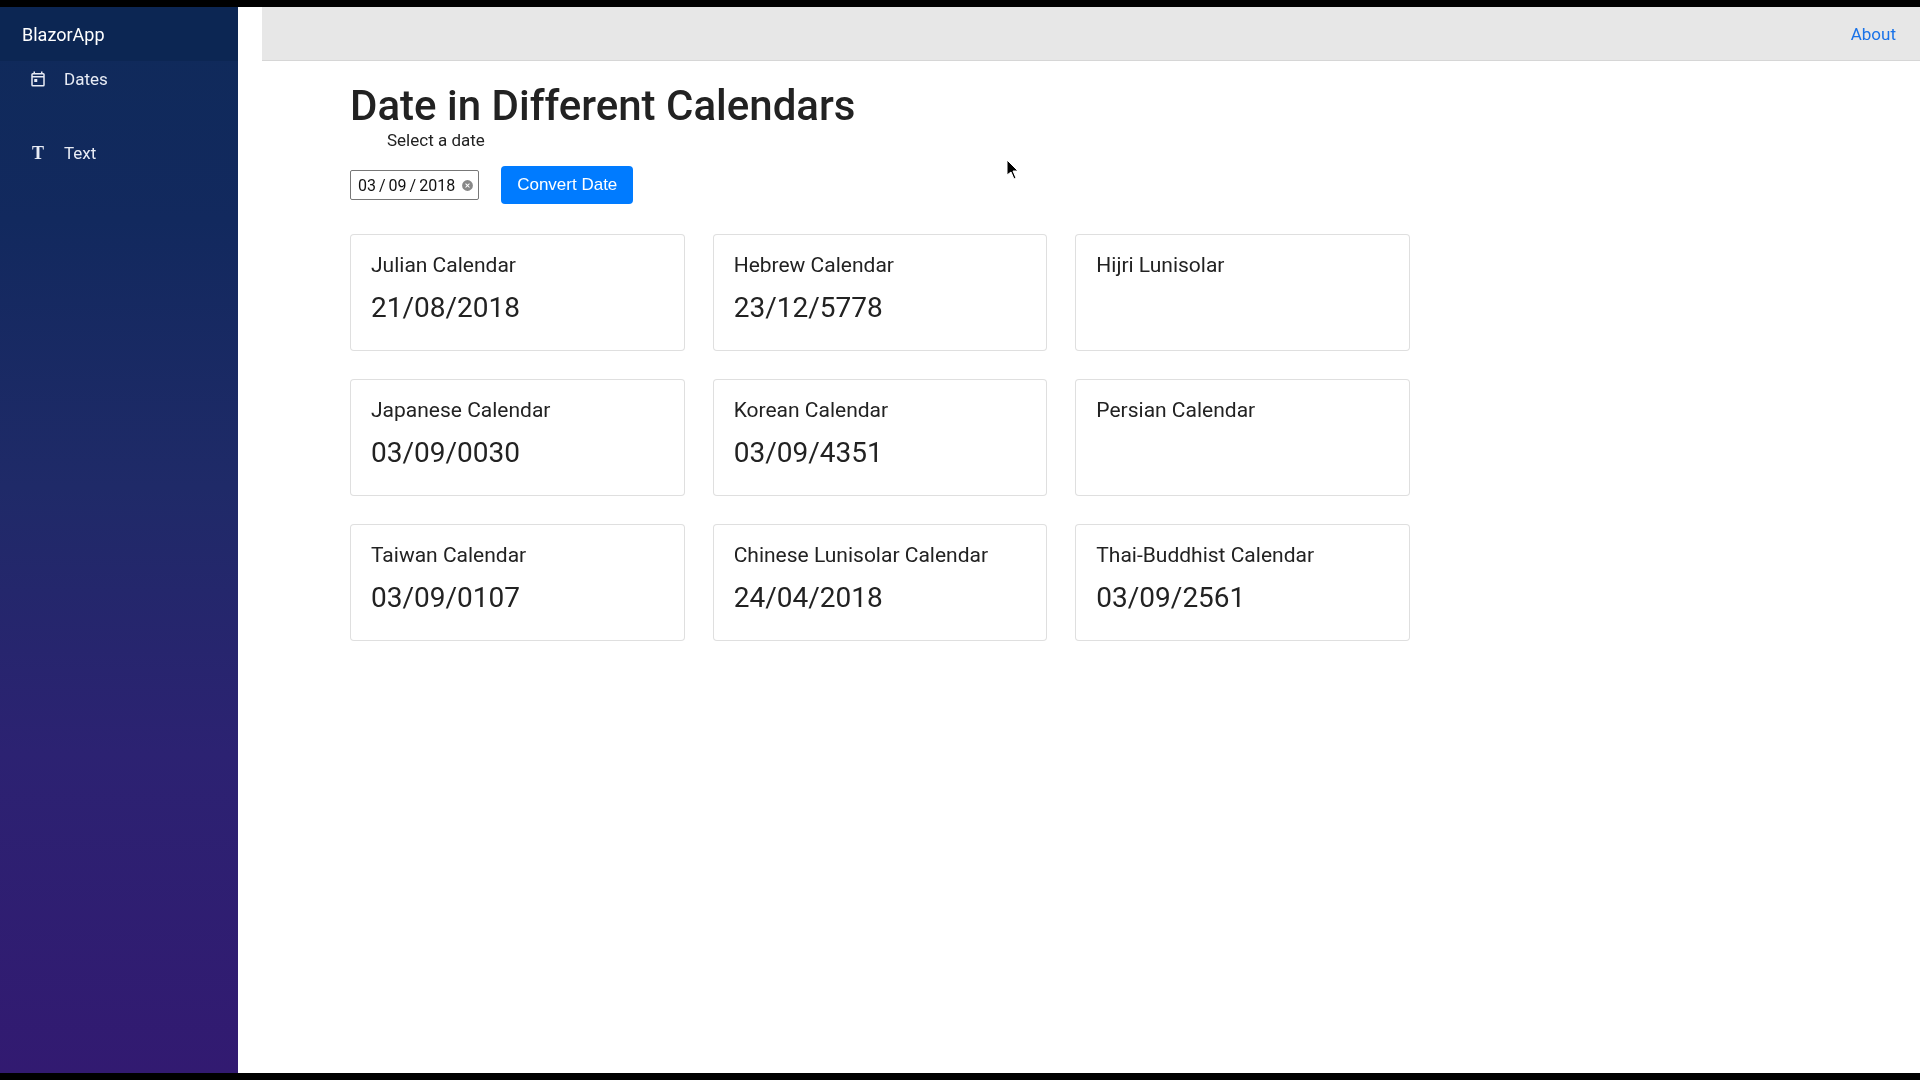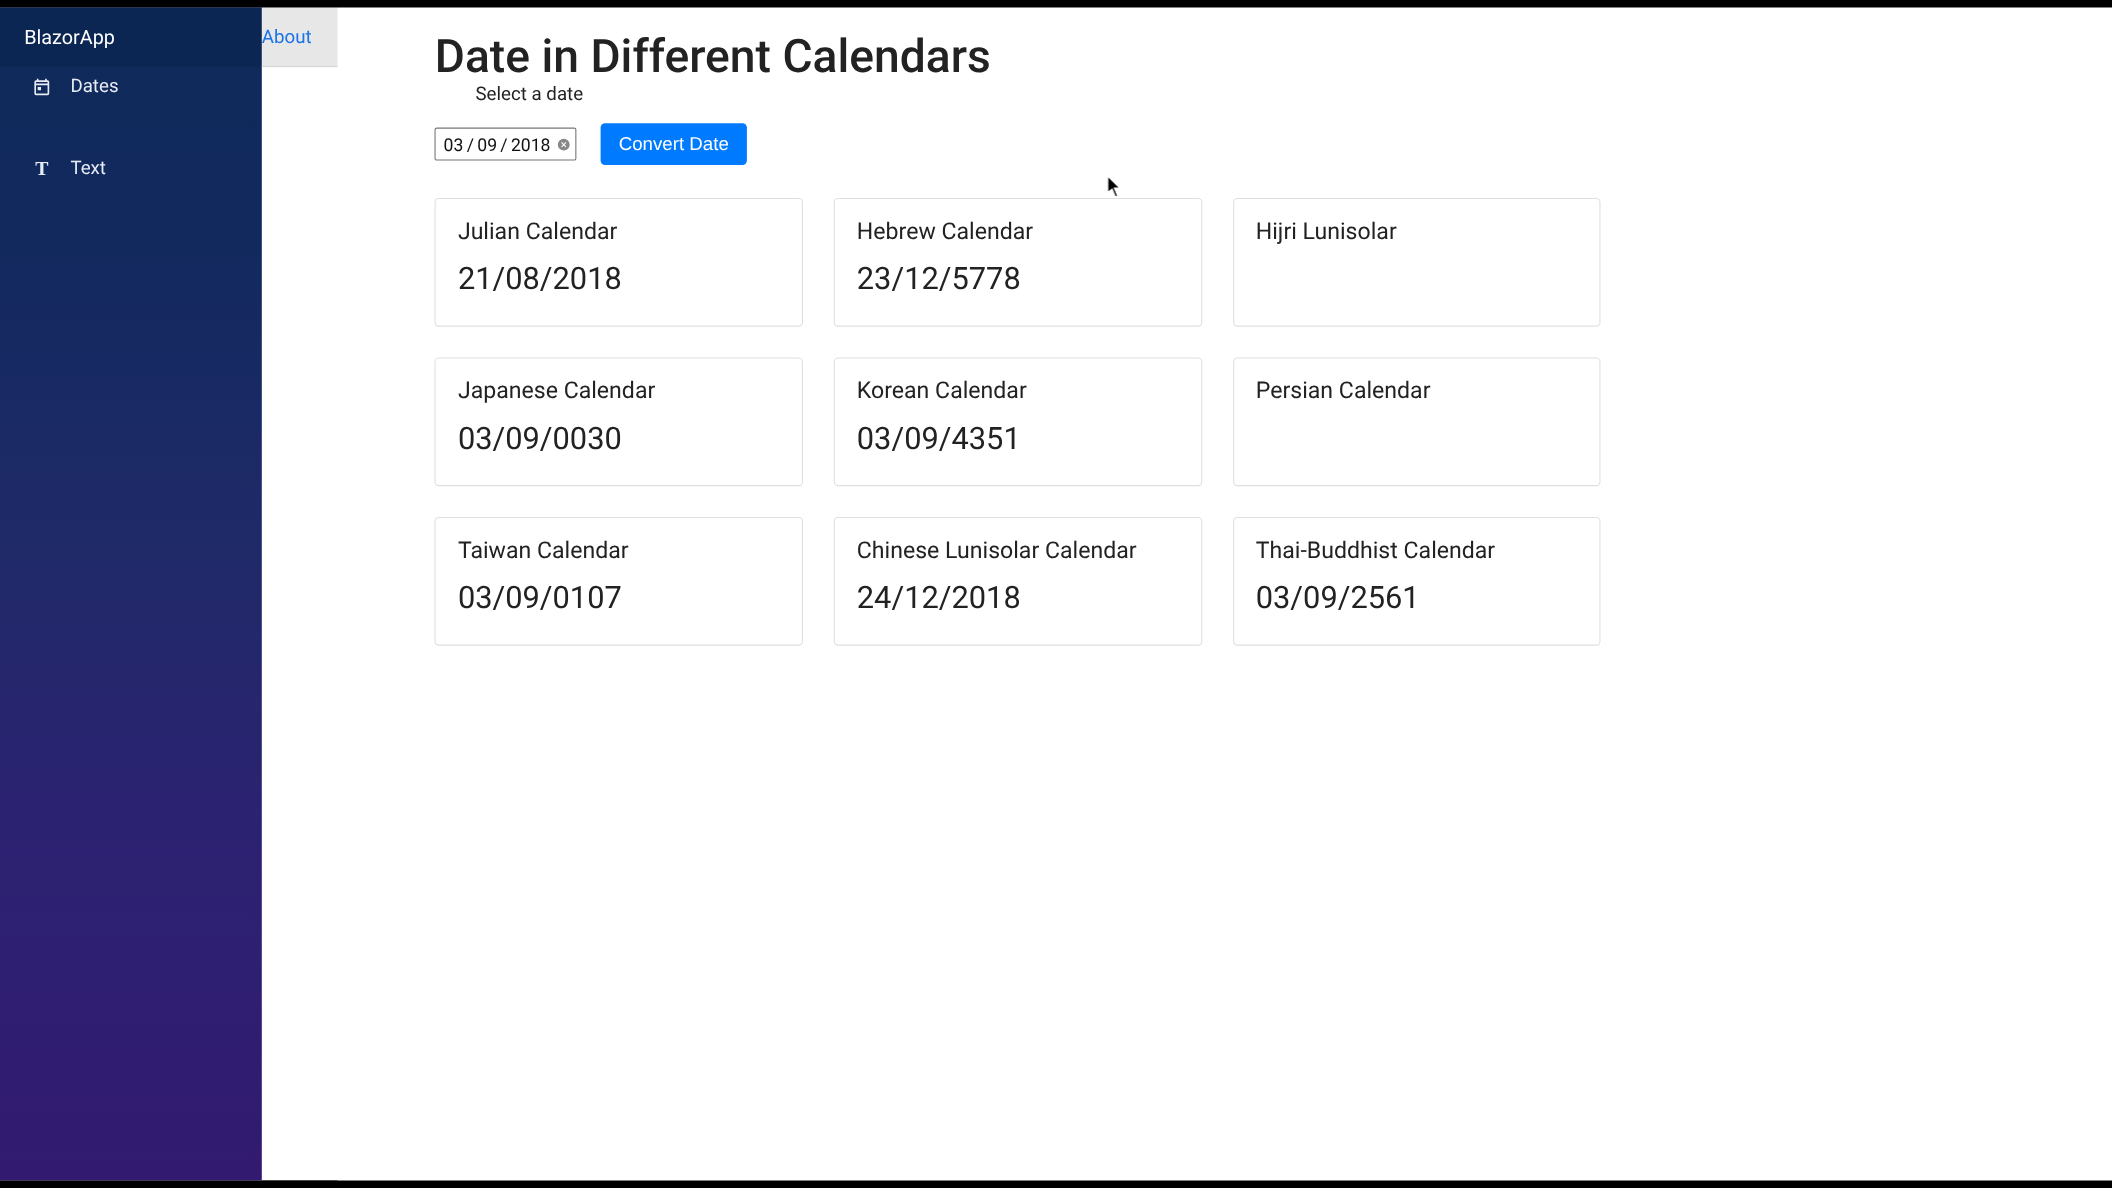--- a/index.html
+++ b/index.html
@@ -9,20 +9,21 @@
   .letterbox-top, .letterbox-bottom {
     background: #000;
     height: 7px;
     width: 100%;
   }
 
   .app-wrap {
     display: flex;
     height: calc(100% - 14px);
     width: 100%;
+    gap: 24px;
   }
 
   .sidebar {
     width: 238px;
     flex: 0 0 238px;
     background: linear-gradient(180deg, #0f2a5a 0%, #12295e 20%, #1f2a68 45%, #2c2272 70%, #321a71 100%);
     color: #fff;
     display: flex;
     flex-direction: column;
   }
@@ -50,21 +51,21 @@
     margin-right: 16px;
     display: inline-flex; align-items: center; justify-content: center;
     color: #e8ecf5;
   }
   .nav-icon svg { width: 18px; height: 18px; fill: currentColor; }
   .text-icon { font-family: Georgia, 'Times New Roman', serif; font-weight: 700; font-size: 18px; line-height: 1; }
 
   .main-col {
     flex: 1 1 auto;
     display: flex;
-    flex-direction: row;
+    flex-direction: column;
     min-width: 0;
   }
   .topbar {
     height: 54px;
     background: #e7e7e7;
     border-bottom: 1px solid #d6d6d6;
     display: flex;
     align-items: center;
     justify-content: flex-end;
     padding-right: 24px;
@@ -238,21 +239,21 @@
         </div>
         <div class="card">
           <div class="card-title">Persian Calendar</div>
         </div>
         <div class="card">
           <div class="card-title">Taiwan Calendar</div>
           <div class="card-value">03/09/0107</div>
         </div>
         <div class="card">
           <div class="card-title">Chinese Lunisolar Calendar</div>
-          <div class="card-value">24/12/2018</div>
+          <div class="card-value">24/04/2018</div>
         </div>
         <div class="card">
           <div class="card-title">Thai-Buddhist Calendar</div>
           <div class="card-value">03/09/2561</div>
         </div>
       </div>
     </main>
   </div>
 </div>
 

